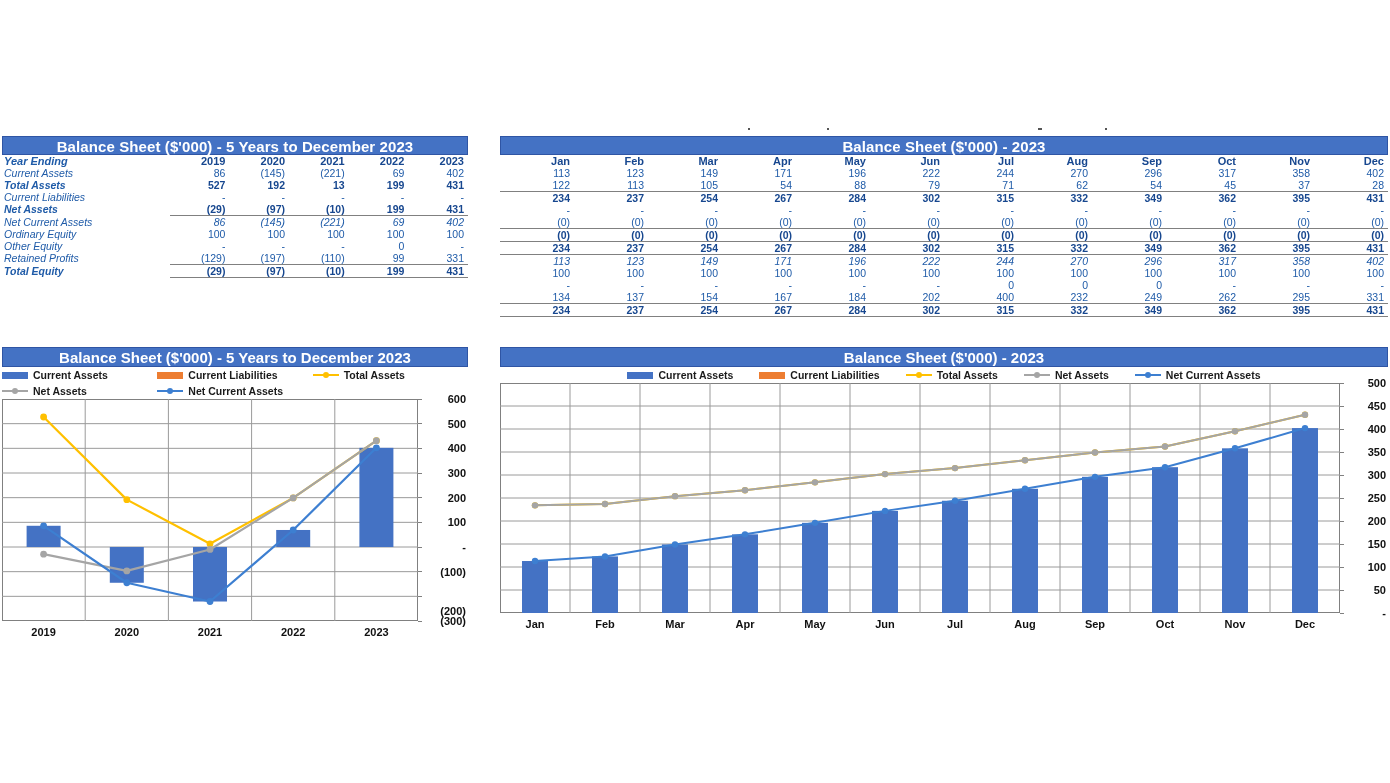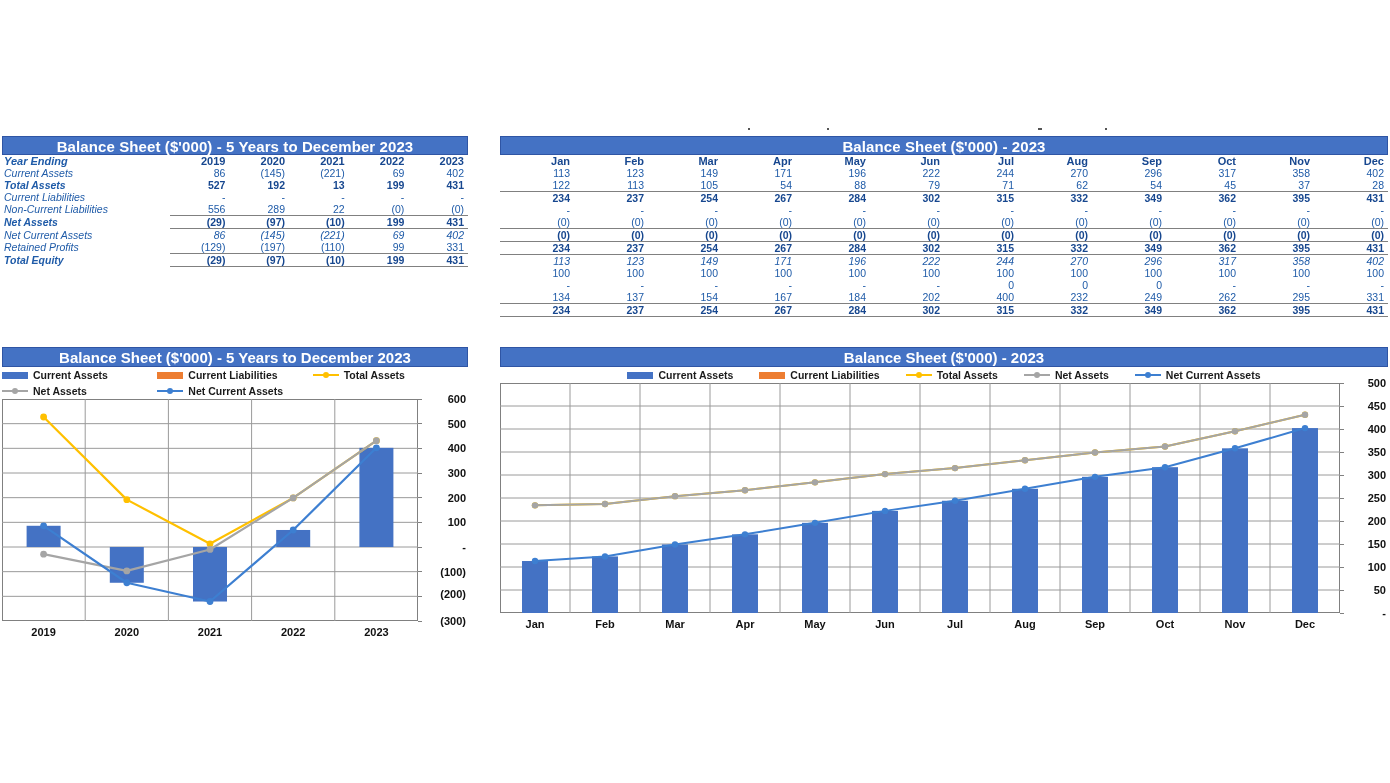--- a/index.html
+++ b/index.html
@@ -134,43 +134,51 @@
             <td class="num ">431</td>
           </tr>
           <tr>
             <td class="lbl">Current Liabilities</td>
             <td class="num ">-</td>
             <td class="num ">-</td>
             <td class="num ">-</td>
             <td class="num ">-</td>
             <td class="num ">-</td>
           </tr>
-          <tr>
-            <td class="lbl">Non-Current Liabilities</td>
-            <td class="num rt-btm">556</td>
-            <td class="num rt-btm">289</td>
-            <td class="num rt-btm">22</td>
-            <td class="num rt-btm">(0)</td>
-            <td class="num rt-btm">(0)</td>
-          </tr>
           <tr class="bold">
             <td class="lbl" style="font-weight: bold;">Net Assets</td>
             <td class="num rt-btm">(29)</td>
             <td class="num rt-btm">(97)</td>
             <td class="num rt-btm">(10)</td>
             <td class="num rt-btm">199</td>
             <td class="num rt-btm">431</td>
           </tr>
           <tr class="ital">
             <td class="lbl">Net Current Assets</td>
             <td class="num ">86</td>
             <td class="num ">(145)</td>
             <td class="num ">(221)</td>
             <td class="num ">69</td>
             <td class="num ">402</td>
+          </tr>
+          <tr>
+            <td class="lbl">Ordinary Equity</td>
+            <td class="num ">100</td>
+            <td class="num ">100</td>
+            <td class="num ">100</td>
+            <td class="num ">100</td>
+            <td class="num ">100</td>
+          </tr>
+          <tr>
+            <td class="lbl">Other Equity</td>
+            <td class="num ">-</td>
+            <td class="num ">-</td>
+            <td class="num ">-</td>
+            <td class="num ">0</td>
+            <td class="num ">-</td>
           </tr>
           <tr>
             <td class="lbl">Retained Profits</td>
             <td class="num rt-btm">(129)</td>
             <td class="num rt-btm">(197)</td>
             <td class="num rt-btm">(110)</td>
             <td class="num rt-btm">99</td>
             <td class="num rt-btm">331</td>
           </tr>
           <tr class="bold">
@@ -464,21 +472,21 @@
           <span style="top: 74px;">300</span>
           <div class="speck" style="left: -4px; top: 73.5px; width: 4px; height: 1px; background: rgb(128, 128, 128);"></div>
           <span style="top: 98.6667px;">200</span>
           <div class="speck" style="left: -4px; top: 98.1667px; width: 4px; height: 1px; background: rgb(128, 128, 128);"></div>
           <span style="top: 123.333px;">100</span>
           <div class="speck" style="left: -4px; top: 122.833px; width: 4px; height: 1px; background: rgb(128, 128, 128);"></div>
           <span style="top: 148px;">-</span>
           <div class="speck" style="left: -4px; top: 147.5px; width: 4px; height: 1px; background: rgb(128, 128, 128);"></div>
           <span style="top: 172.667px;">(100)</span>
           <div class="speck" style="left: -4px; top: 172.167px; width: 4px; height: 1px; background: rgb(128, 128, 128);"></div>
-          <span style="top: 195px;">(200)</span>
+          <span style="top: 212px;">(200)</span>
           <div class="speck" style="left: -4px; top: 196.833px; width: 4px; height: 1px; background: rgb(128, 128, 128);"></div>
           <span style="top: 222px;">(300)</span>
           <div class="speck" style="left: -4px; top: 221.5px; width: 4px; height: 1px; background: rgb(128, 128, 128);"></div>
         </div>
       </div>
     <div class="xaxis" id="xaxis-annual" style="height: 22px; width: 466px;">
         <span style="left: 41.6px; top: 5px;">2019</span>
         <span style="left: 124.8px; top: 5px;">2020</span>
         <span style="left: 208px; top: 5px;">2021</span>
         <span style="left: 291.2px; top: 5px;">2022</span>

